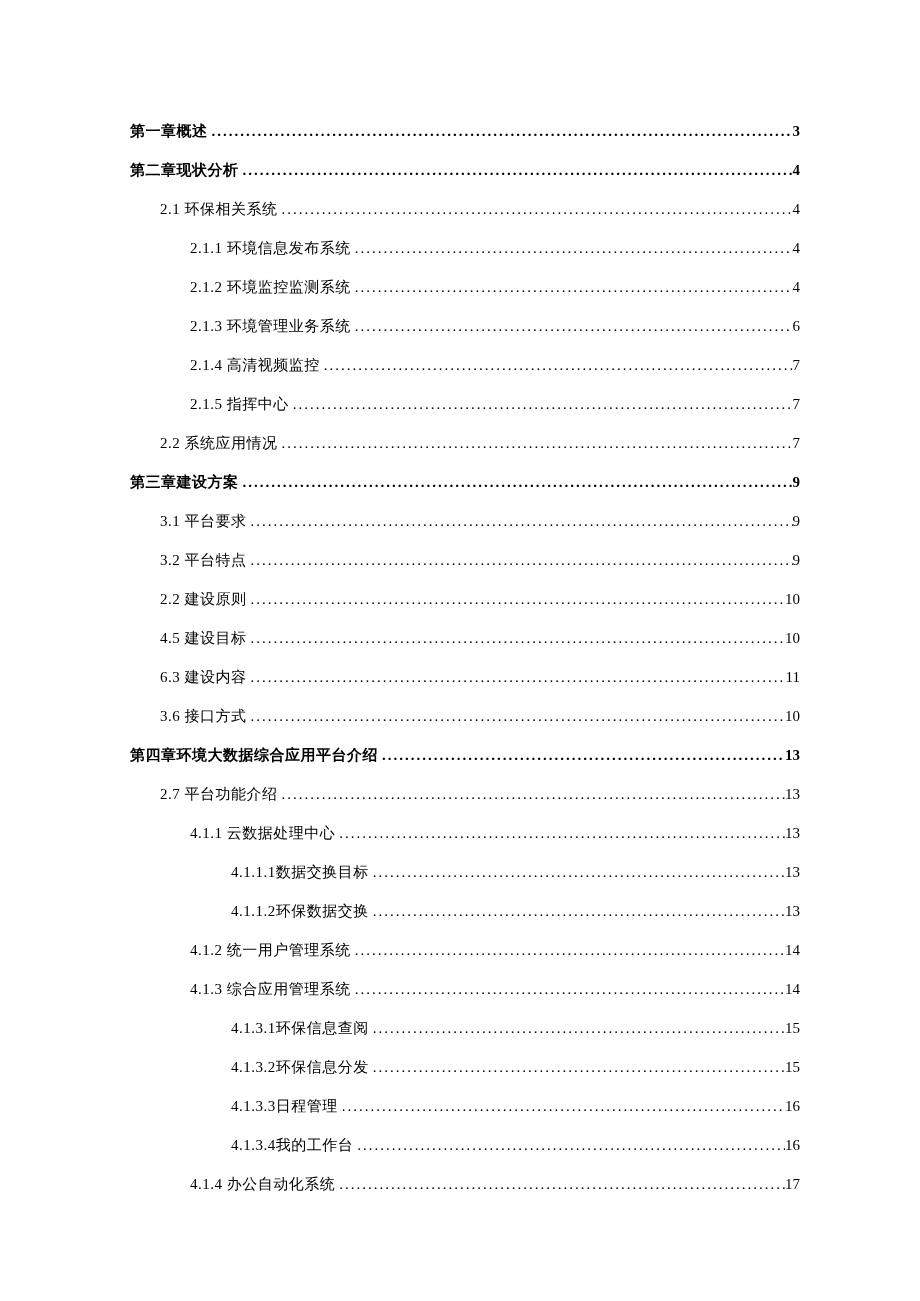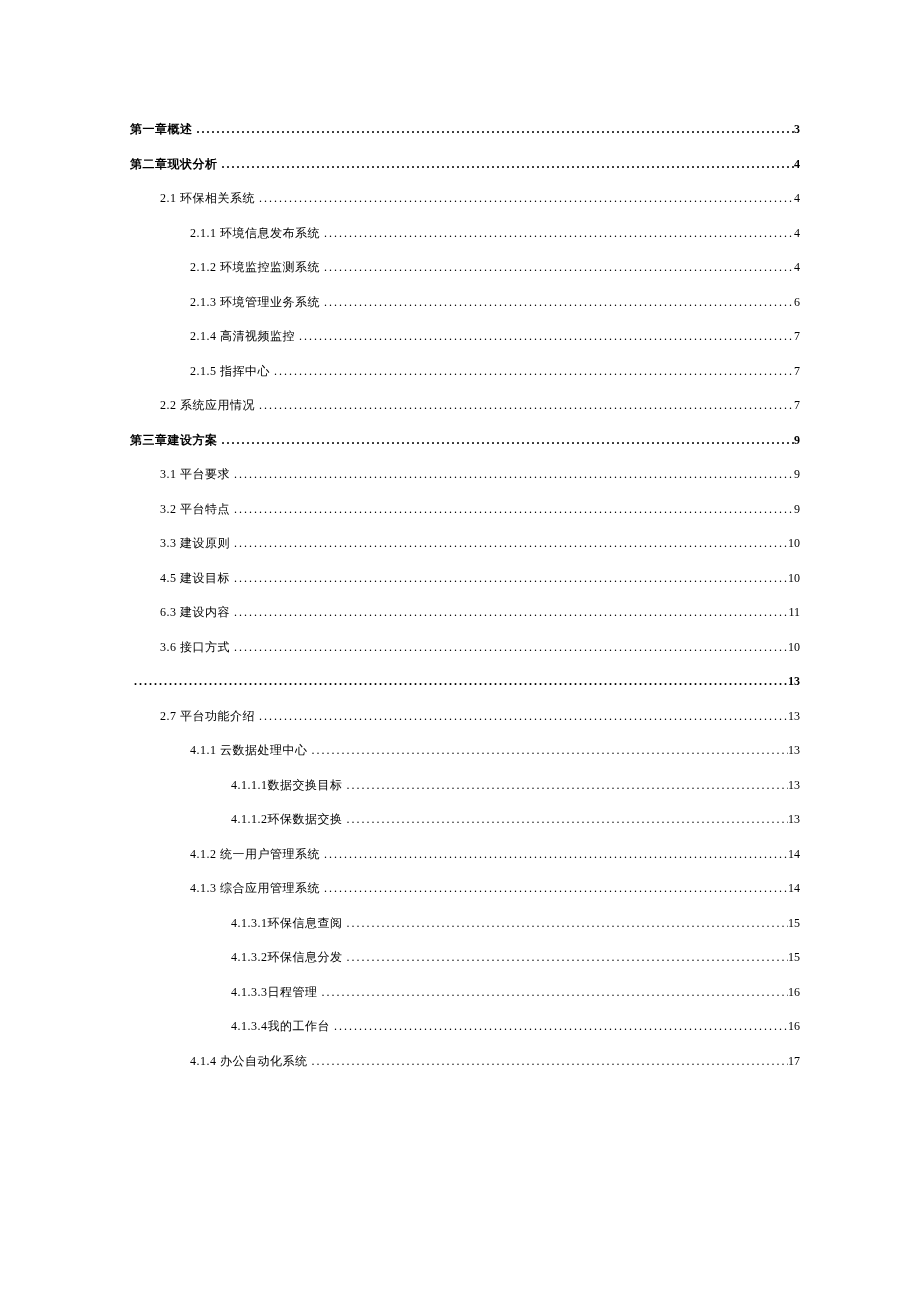--- a/index.html
+++ b/index.html
@@ -14,21 +14,21 @@
       height: 1301px;
       position: relative;
     }
     .page {
       padding: 120px 120px 0 130px;
     }
     .toc-entry {
       display: flex;
       align-items: baseline;
       margin-bottom: 16.5px;
-      font-size: 12px;
+      font-size: 15px;
       line-height: 1.5;
       color: #000;
     }
     .toc-level-1 {
       font-weight: bold;
       margin-left: 0;
     }
     .toc-level-2 {
       font-weight: normal;
       margin-left: 30px;
@@ -128,40 +128,41 @@
         <span class="toc-title">3.1 平台要求</span>
         <span class="toc-dots">............................................................................................................................................</span>
         <span class="toc-page">9</span>
       </div>
       <div class="toc-entry toc-level-2">
         <span class="toc-title">3.2 平台特点</span>
         <span class="toc-dots">............................................................................................................................................</span>
         <span class="toc-page">9</span>
       </div>
       <div class="toc-entry toc-level-2">
-        <span class="toc-title">3.3 建设原则</span>
+        <span class="toc-title">2.2 建设原则</span>
         <span class="toc-dots">............................................................................................................................................</span>
         <span class="toc-page">10</span>
       </div>
       <div class="toc-entry toc-level-2">
         <span class="toc-title">4.5 建设目标</span>
         <span class="toc-dots">............................................................................................................................................</span>
         <span class="toc-page">10</span>
       </div>
       <div class="toc-entry toc-level-2">
         <span class="toc-title">6.3 建设内容</span>
         <span class="toc-dots">............................................................................................................................................</span>
         <span class="toc-page">11</span>
       </div>
       <div class="toc-entry toc-level-2">
         <span class="toc-title">3.6 接口方式</span>
         <span class="toc-dots">............................................................................................................................................</span>
         <span class="toc-page">10</span>
       </div>
       <div class="toc-entry toc-level-1">
+        <span class="toc-title">第四章环境大数据综合应用平台介绍</span>
         <span class="toc-dots">............................................................................................................................................</span>
         <span class="toc-page">13</span>
       </div>
       <div class="toc-entry toc-level-2">
         <span class="toc-title">2.7 平台功能介绍</span>
         <span class="toc-dots">............................................................................................................................................</span>
         <span class="toc-page">13</span>
       </div>
       <div class="toc-entry toc-level-3">
         <span class="toc-title">4.1.1 云数据处理中心</span>

